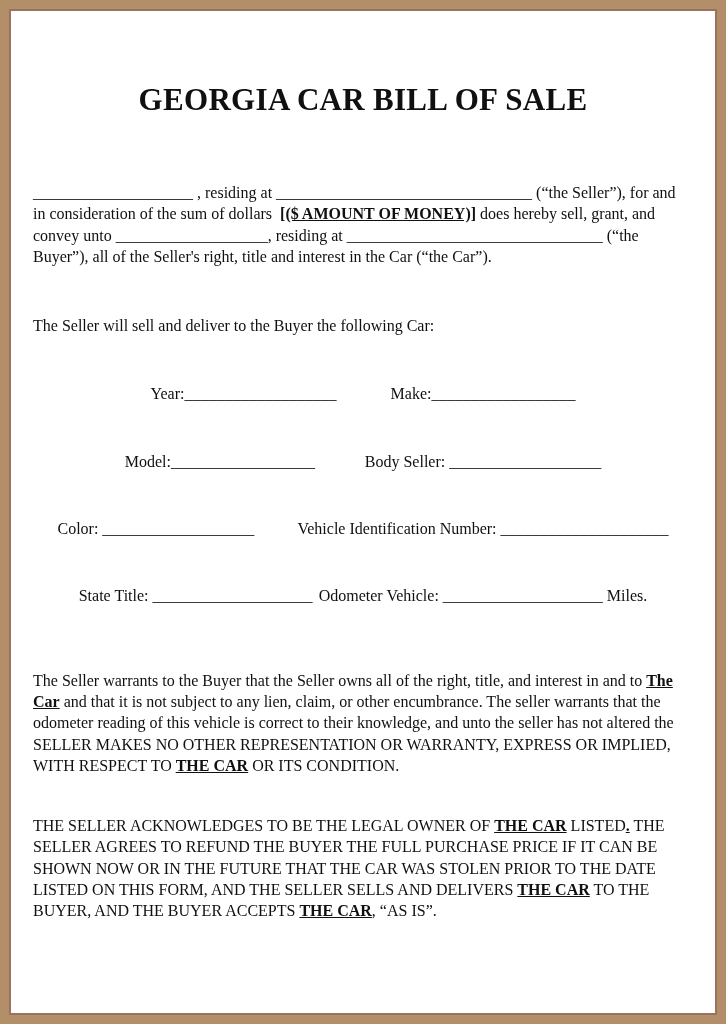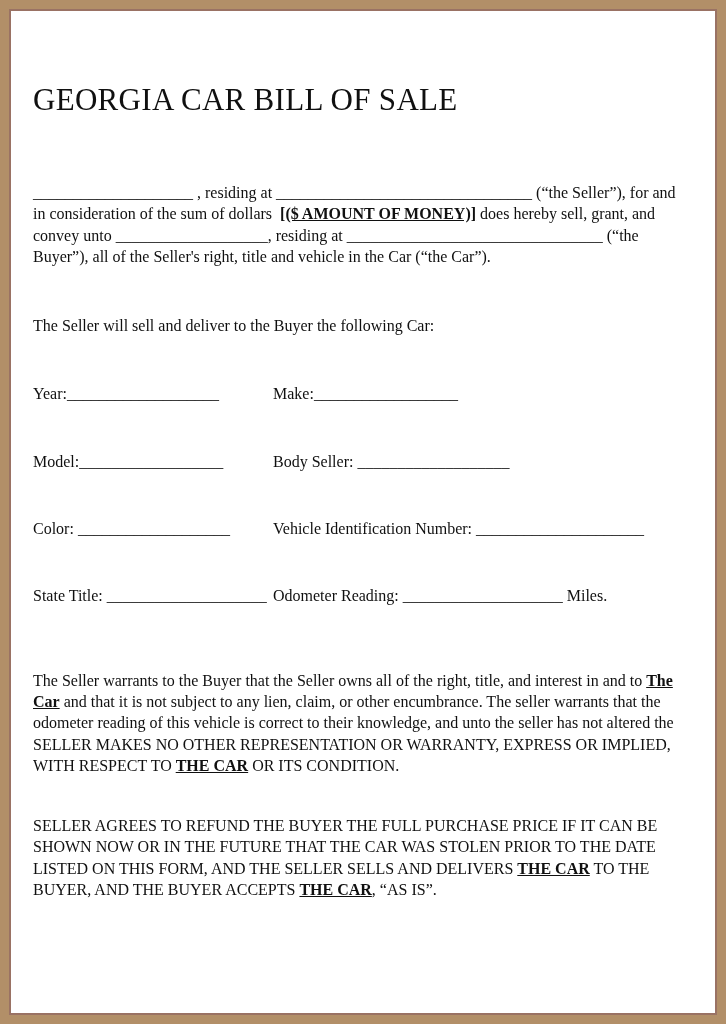--- a/index.html
+++ b/index.html
@@ -21,81 +21,82 @@
     border:2px solid var(--frame-line);
     padding:0 22px;
     font-family:"Liberation Serif","DejaVu Serif",serif;
     font-size:16px;line-height:21.3px;
     color:var(--ink);
     overflow:hidden;
   }
   .title{
     margin:70px 0 0 0;
     font-size:31px;line-height:38px;
-    font-weight:normal;
-    text-align:left;
+    font-weight:bold;
+    text-align:center;
     letter-spacing:0.3px;
   }
   .para .tline{white-space:pre;}
   .b{font-weight:bold;text-decoration:underline;}
   .intro{margin-top:63px;}
   .delivery{margin-top:48px;white-space:pre;}
   .fields{margin-top:47px;}
-  .frow{display:flex;margin-bottom:46px;}
+  .frow{display:flex;margin-bottom:46px;justify-content:center;}
   .frow:last-child{margin-bottom:0;}
   .fcell{white-space:pre;}
   .fcell.c0{flex:0 0 240px;}
   .warranty{margin-top:63px;}
   .ack{margin-top:39px;}
 </style>
 </head>
 <body>
 
 <div class="frame">
   <div class="page">
 
     <h1 class="title">GEORGIA CAR BILL OF SALE</h1>
 
     <div class="para intro">
         <div class="tline"><span>____________________ , residing at ________________________________ (“the Seller”), for and</span></div>
         <div class="tline"><span>in consideration of the sum of dollars  </span><span class="b">[($ AMOUNT OF MONEY)]</span><span> does hereby sell, grant, and</span></div>
         <div class="tline"><span>convey unto ___________________, residing at ________________________________ (“the</span></div>
-        <div class="tline"><span>Buyer”), all of the Seller's right, title and vehicle in the Car (“the Car”).</span></div>
+        <div class="tline"><span>Buyer”), all of the Seller's right, title and interest in the Car (“the Car”).</span></div>
       </div>
 
     <div class="delivery">The Seller will sell and deliver to the Buyer the following Car:</div>
 
     <div class="fields">
         <div class="frow">
           <div class="fcell c0"><span>Year:</span><span>___________________</span></div>
           <div class="fcell c1"><span>Make:</span><span>__________________</span></div>
         </div>
         <div class="frow">
           <div class="fcell c0"><span>Model:</span><span>__________________</span></div>
           <div class="fcell c1"><span>Body Seller: </span><span>___________________</span></div>
         </div>
         <div class="frow">
           <div class="fcell c0"><span>Color: </span><span>___________________</span></div>
           <div class="fcell c1"><span>Vehicle Identification Number: </span><span>_____________________</span></div>
         </div>
         <div class="frow">
           <div class="fcell c0"><span>State Title: </span><span>____________________</span></div>
-          <div class="fcell c1"><span>Odometer Reading: </span><span>____________________</span><span> Miles.</span></div>
+          <div class="fcell c1"><span>Odometer Vehicle: </span><span>____________________</span><span> Miles.</span></div>
         </div>
       </div>
 
     <div class="para warranty">
         <div class="tline"><span>The Seller warrants to the Buyer that the Seller owns all of the right, title, and interest in and to </span><span class="b">The</span></div>
         <div class="tline"><span class="b">Car</span><span> and that it is not subject to any lien, claim, or other encumbrance. The seller warrants that the</span></div>
         <div class="tline"><span>odometer reading of this vehicle is correct to their knowledge, and unto the seller has not altered the</span></div>
         <div class="tline"><span>SELLER MAKES NO OTHER REPRESENTATION OR WARRANTY, EXPRESS OR IMPLIED,</span></div>
         <div class="tline"><span>WITH RESPECT TO </span><span class="b">THE CAR</span><span> OR ITS CONDITION.</span></div>
       </div>
 
     <div class="para ack">
+        <div class="tline"><span>THE SELLER ACKNOWLEDGES TO BE THE LEGAL OWNER OF </span><span class="b">THE CAR</span><span> LISTED</span><span class="b">.</span><span> THE</span></div>
         <div class="tline"><span>SELLER AGREES TO REFUND THE BUYER THE FULL PURCHASE PRICE IF IT CAN BE</span></div>
         <div class="tline"><span>SHOWN NOW OR IN THE FUTURE THAT THE CAR WAS STOLEN PRIOR TO THE DATE</span></div>
         <div class="tline"><span>LISTED ON THIS FORM, AND THE SELLER SELLS AND DELIVERS </span><span class="b">THE CAR</span><span> TO THE</span></div>
         <div class="tline"><span>BUYER, AND THE BUYER ACCEPTS </span><span class="b">THE CAR</span><span>, “AS IS”.</span></div>
       </div>
 
   </div>
 </div>
 
 </body></html>

